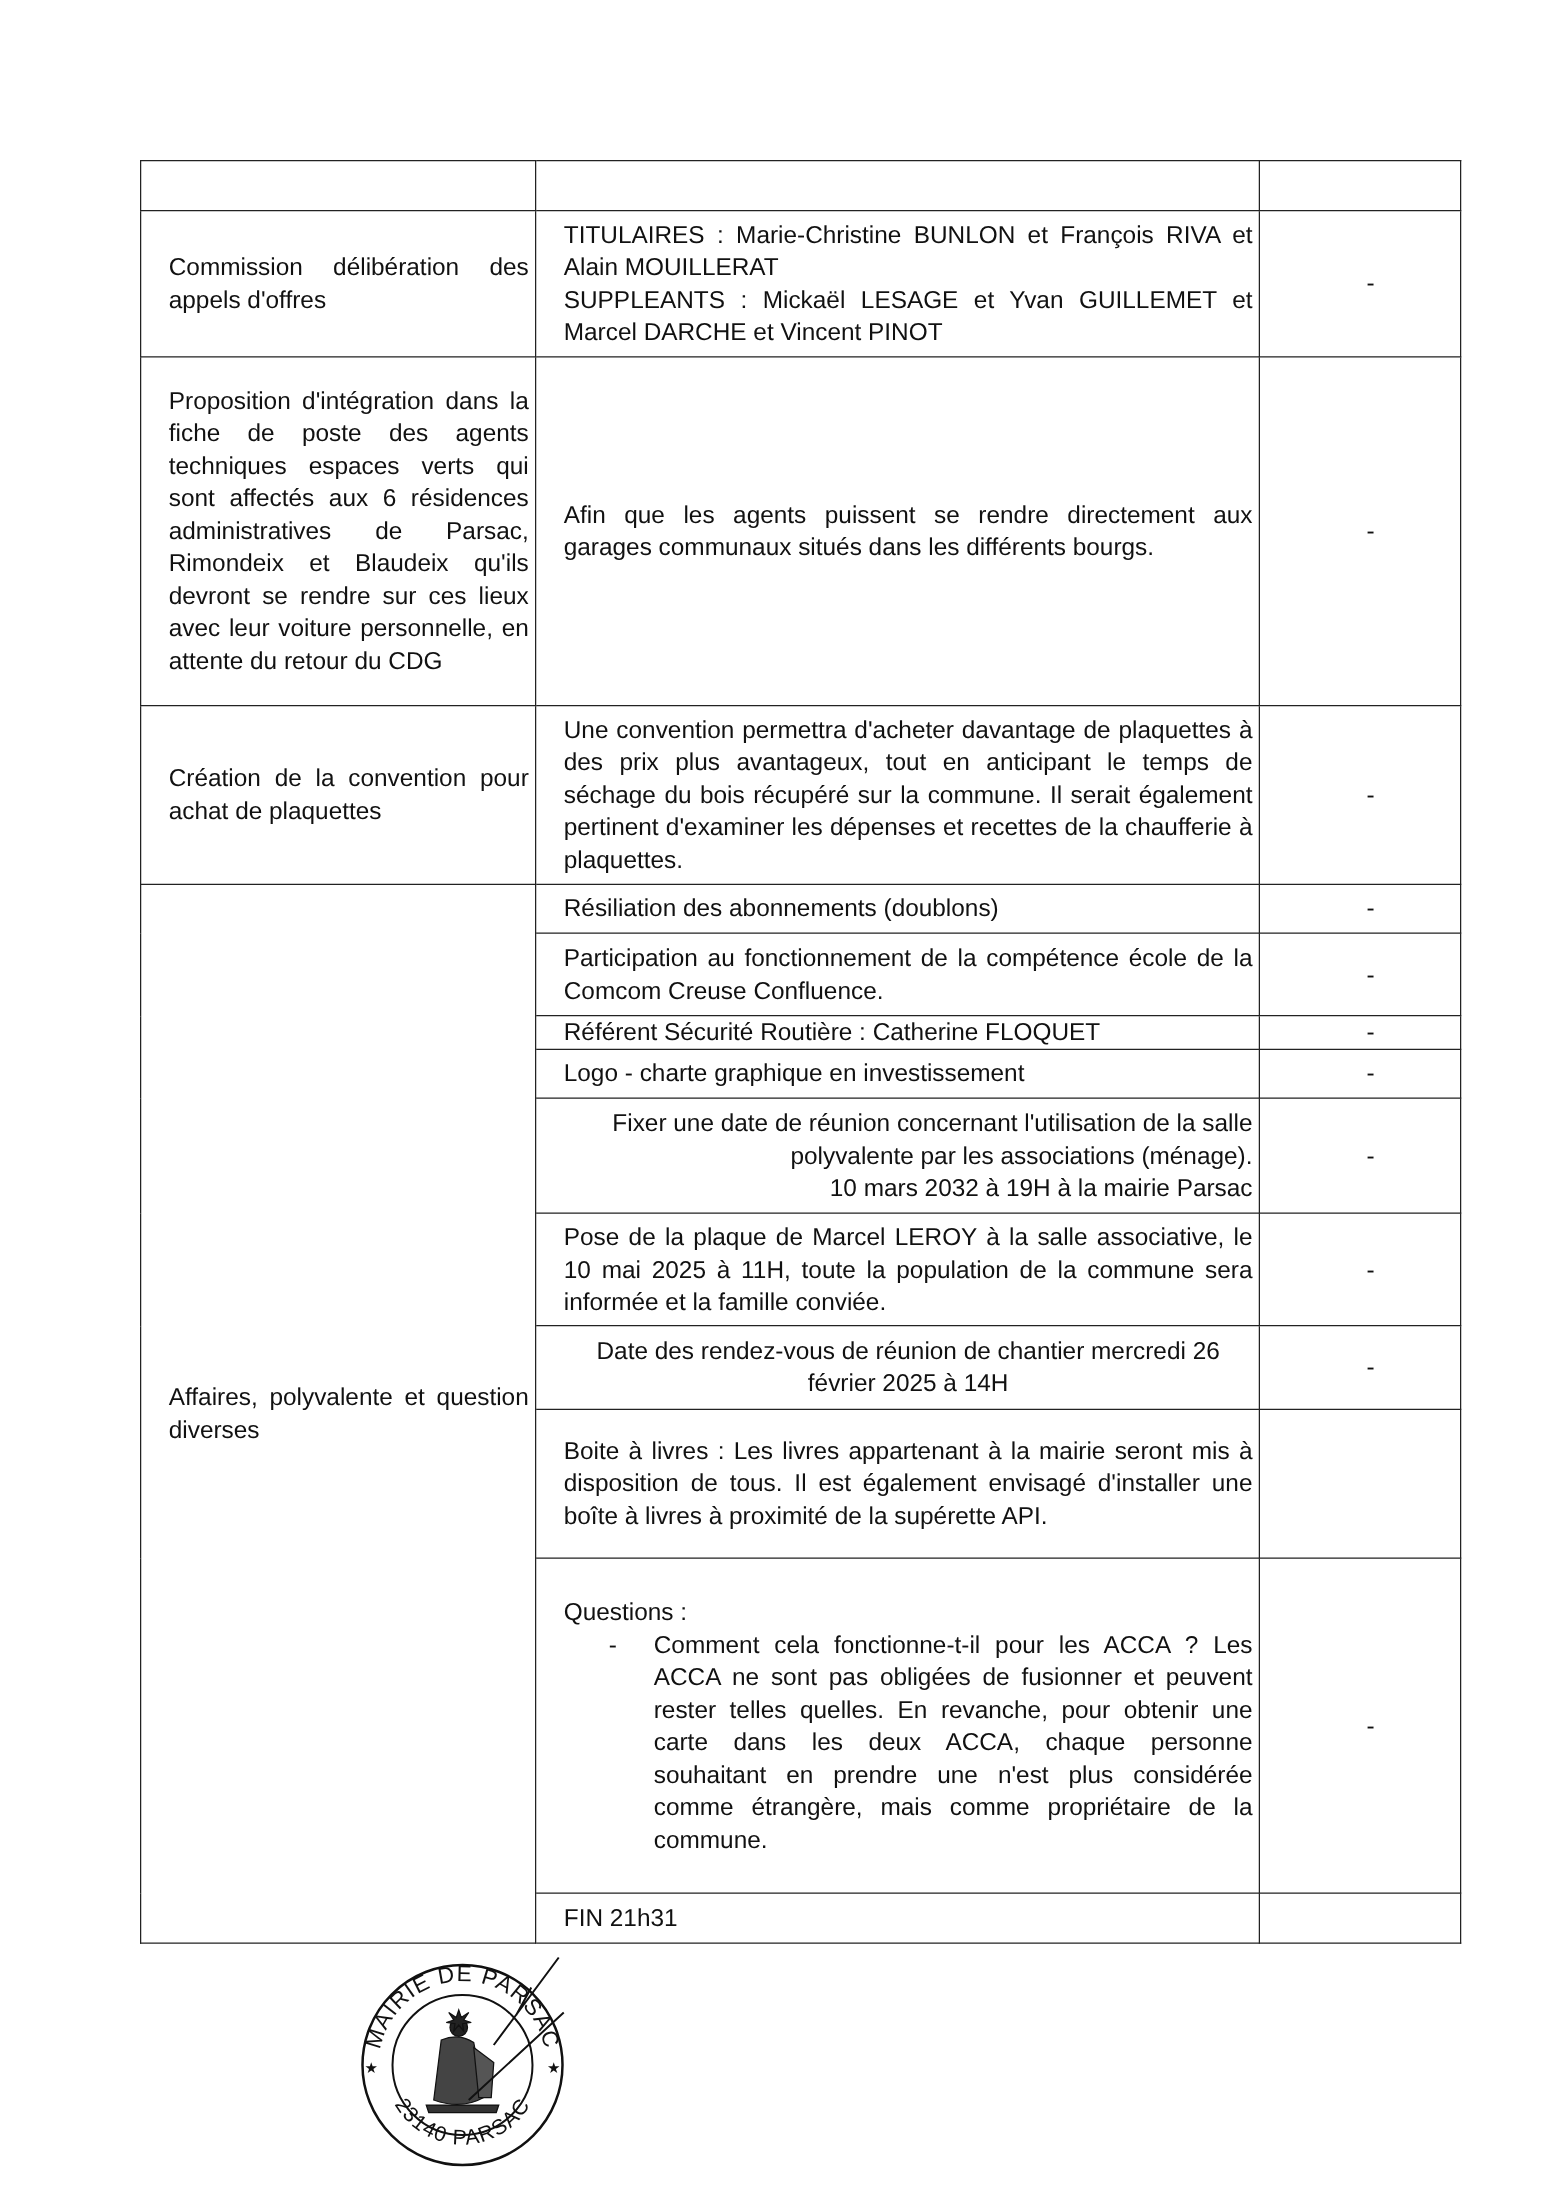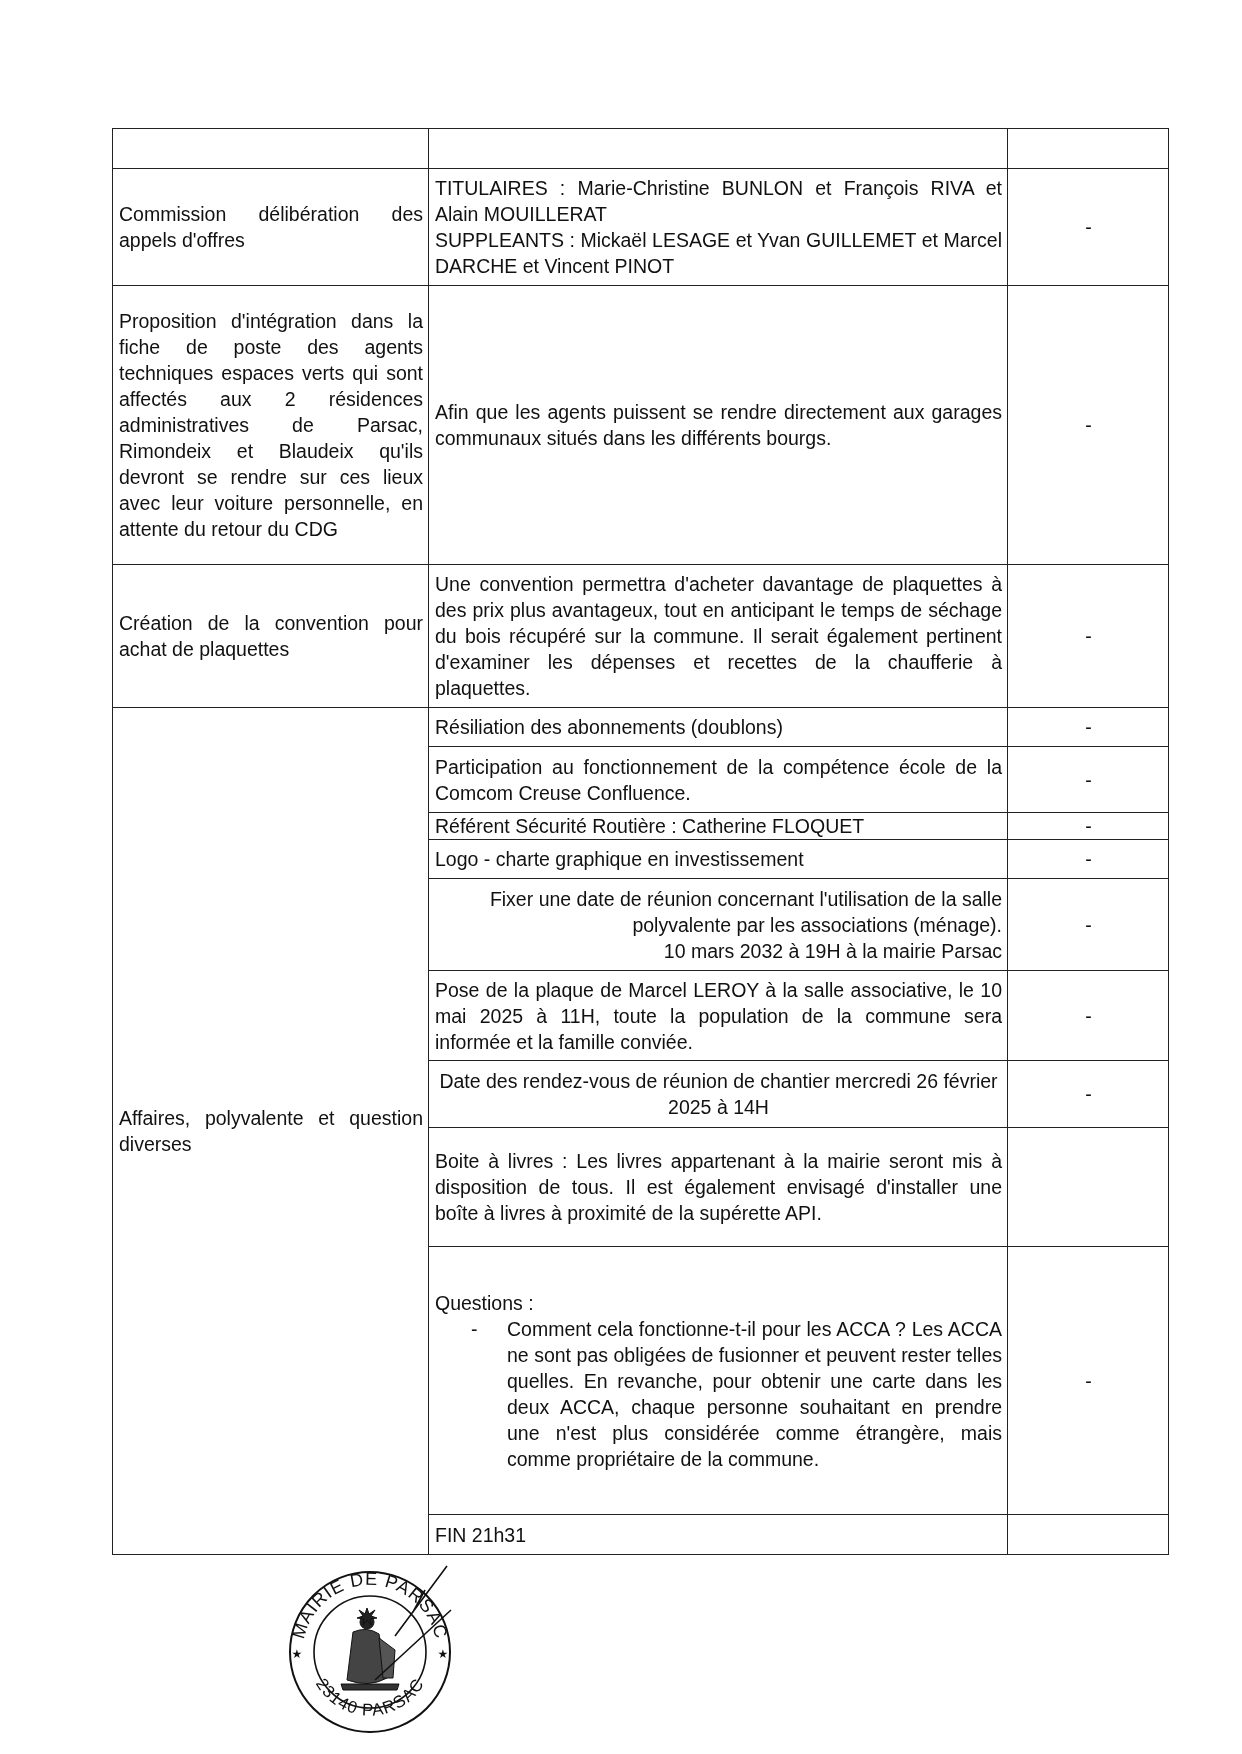--- a/index.html
+++ b/index.html
@@ -6,21 +6,21 @@
   body { width: 1242px; height: 1754px; position: relative; overflow: hidden;
          font-family: "Liberation Sans", sans-serif; color: #111; }
   .page { position: absolute; left: 0; top: 0; width: 1242px; height: 1754px; }
   table.minutes {
     position: absolute; left: 112px; top: 128px;
     width: 1056px; border-collapse: collapse; table-layout: fixed;
     font-size: 19.5px; line-height: 26px;
   }
   table.minutes td {
     border: 1.5px solid #222; vertical-align: middle;
-    padding: 0 5px 0 6px; box-sizing: border-box;
+    padding: 0 5px 0 22px; box-sizing: border-box;
   }
   td.col-topic { width: 316px; text-align: justify; text-align-last: left; }
   td.col-detail { width: 579px; text-align: justify; }
   td.col-vote { width: 161px; text-align: center; }
   .dash-list { margin: 0; padding: 0 0 0 72px; position: relative; list-style: none; }
   .dash-list li { position: relative; text-align: justify; }
   .dash-list li .bullet { position: absolute; left: -36px; top: 0; }
   .line { display: block; }
   .stamp { position: absolute; left: 275px; top: 1560px; width: 190px; height: 180px; }
 </style>
@@ -40,21 +40,21 @@
     <tr style="height:117px">
       <td class="col-topic">Commission délibération des appels d'offres</td>
       <td class="col-detail">
         <span class="line">TITULAIRES : Marie-Christine BUNLON et François RIVA et Alain MOUILLERAT</span>
         <span class="line">SUPPLEANTS : Mickaël LESAGE et Yvan GUILLEMET et Marcel DARCHE et Vincent PINOT</span>
       </td>
       <td class="col-vote">-</td>
     </tr>
 
     <tr style="height:279px">
-      <td class="col-topic">Proposition d'intégration dans la fiche de poste des agents techniques espaces verts qui sont affectés aux 2 résidences administratives de Parsac, Rimondeix et Blaudeix qu'ils devront se rendre sur ces lieux avec leur voiture personnelle, en attente du retour du CDG</td>
+      <td class="col-topic">Proposition d'intégration dans la fiche de poste des agents techniques espaces verts qui sont affectés aux 6 résidences administratives de Parsac, Rimondeix et Blaudeix qu'ils devront se rendre sur ces lieux avec leur voiture personnelle, en attente du retour du CDG</td>
       <td class="col-detail">Afin que les agents puissent se rendre directement aux garages communaux situés dans les différents bourgs.</td>
       <td class="col-vote">-</td>
     </tr>
 
     <tr style="height:143px">
       <td class="col-topic">Création de la convention pour achat de plaquettes</td>
       <td class="col-detail">Une convention permettra d'acheter davantage de plaquettes à des prix plus avantageux, tout en anticipant le temps de séchage du bois récupéré sur la commune. Il serait également pertinent d'examiner les dépenses et recettes de la chaufferie à plaquettes.</td>
       <td class="col-vote">-</td>
     </tr>
 

